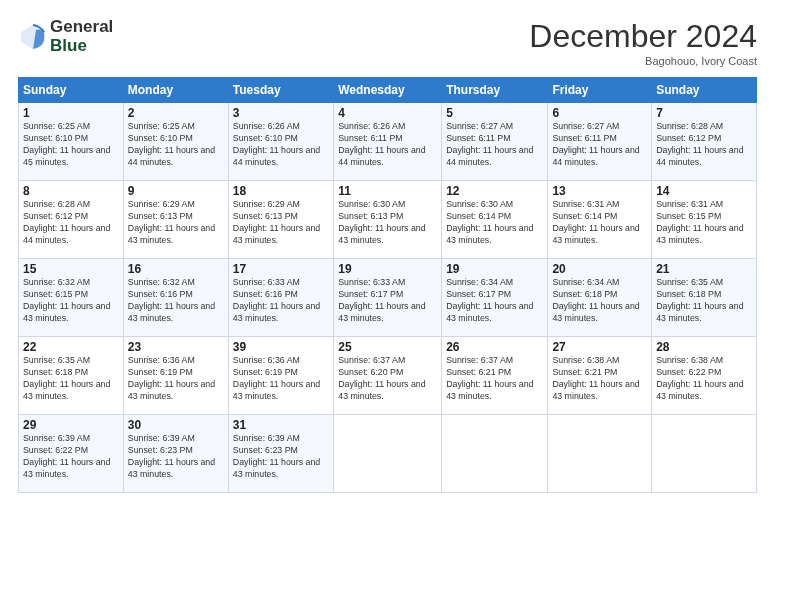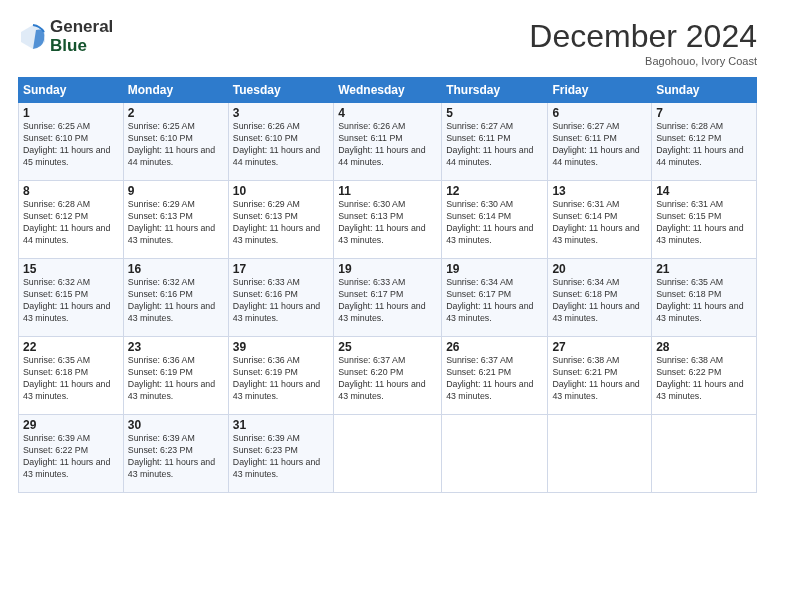--- a/index.html
+++ b/index.html
@@ -176,21 +176,21 @@
         <tr>
           <td>
             <span class="day-num">8</span>
             <div class="day-info">Sunrise: 6:28 AM<br>Sunset: 6:12 PM<br>Daylight: 11 hours and 44 minutes.</div>
           </td>
           <td>
             <span class="day-num">9</span>
             <div class="day-info">Sunrise: 6:29 AM<br>Sunset: 6:13 PM<br>Daylight: 11 hours and 43 minutes.</div>
           </td>
           <td>
-            <span class="day-num">10</span>
+            <span class="day-num">18</span>
             <div class="day-info">Sunrise: 6:29 AM<br>Sunset: 6:13 PM<br>Daylight: 11 hours and 43 minutes.</div>
           </td>
           <td>
             <span class="day-num">11</span>
             <div class="day-info">Sunrise: 6:30 AM<br>Sunset: 6:13 PM<br>Daylight: 11 hours and 43 minutes.</div>
           </td>
           <td>
             <span class="day-num">12</span>
             <div class="day-info">Sunrise: 6:30 AM<br>Sunset: 6:14 PM<br>Daylight: 11 hours and 43 minutes.</div>
           </td>

